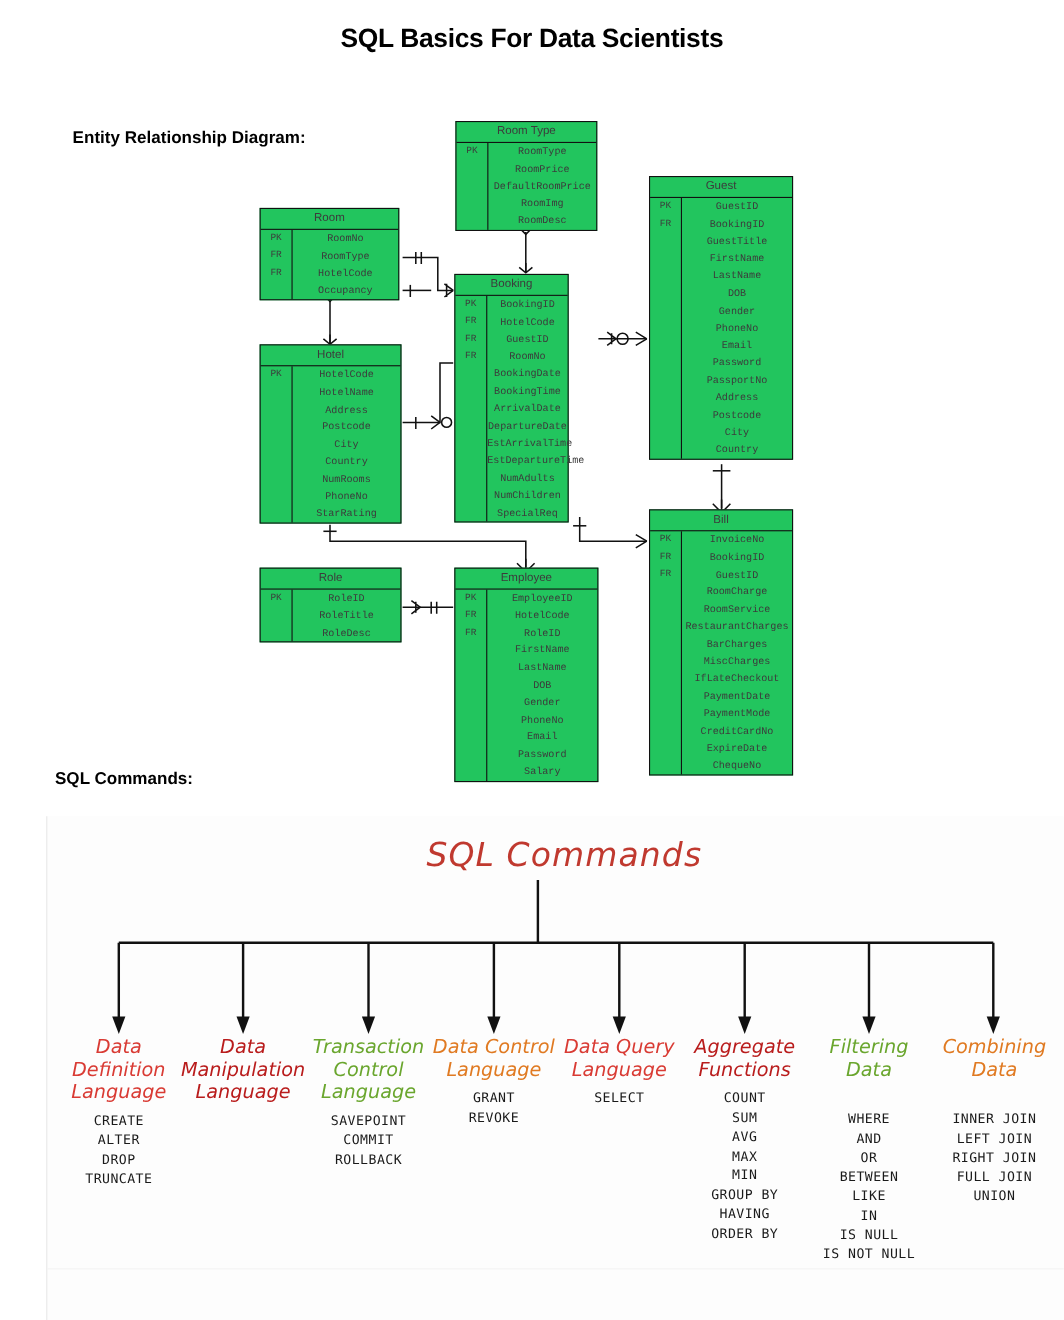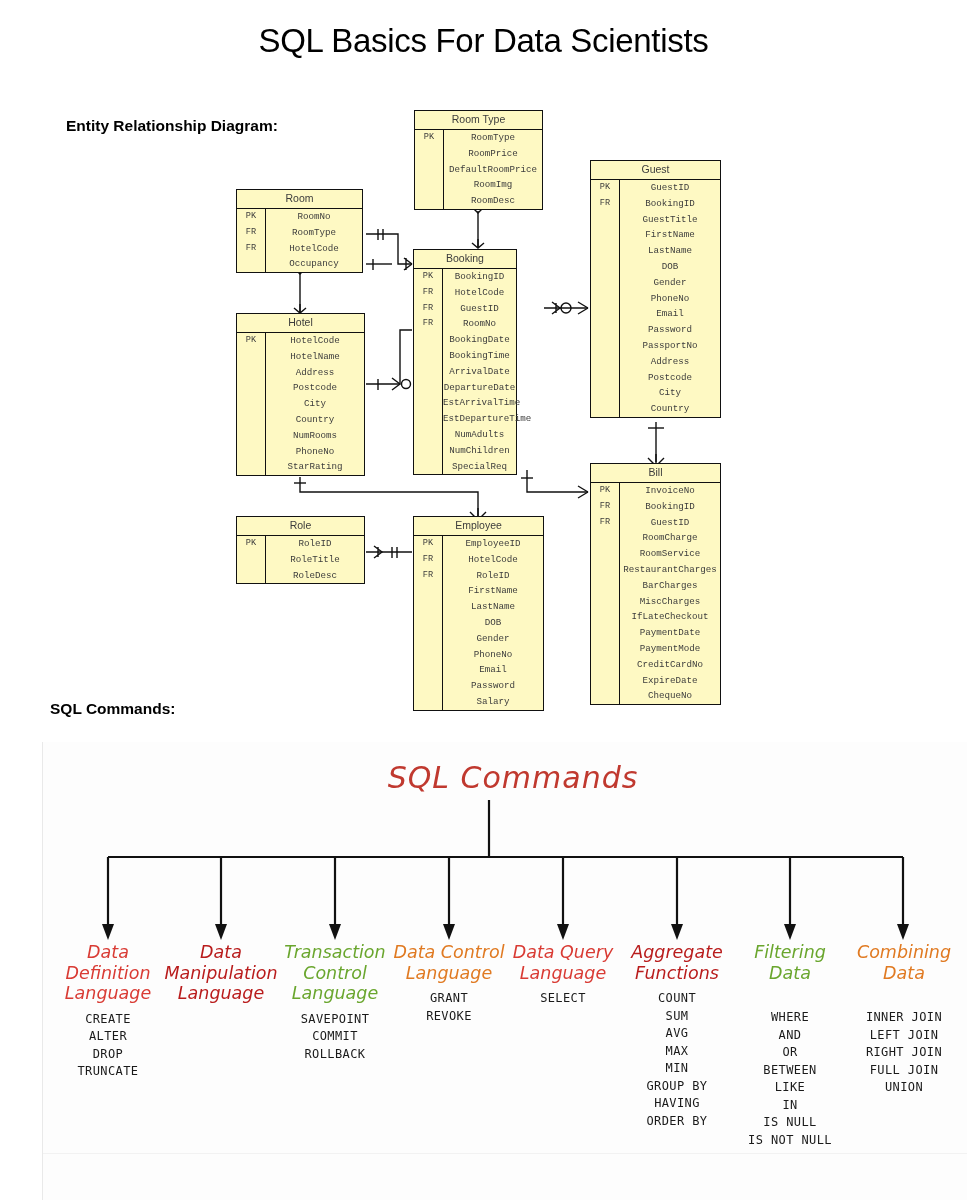--- a/index.html
+++ b/index.html
@@ -2,33 +2,33 @@
 <html><head>
 <meta charset="utf-8">
 <style>
   html,body{margin:0;padding:0;background:#fff;}
   body{
     width:967px;height:1200px;position:relative;overflow:hidden;
     font-family:"Liberation Sans", sans-serif;color:#000;
   }
   .page-title{
     position:absolute;top:22px;left:0;width:967px;text-align:center;
-    font-size:33px;font-weight:normal;letter-spacing:-0.3px;
+    font-size:24px;font-weight:bold;letter-spacing:-0.3px;
     font-family:"Liberation Sans", sans-serif;
   }
   .section-label{
     position:absolute;font-size:15.5px;font-weight:bold;
     font-family:"Liberation Sans", sans-serif;
   }
   #erd-label{left:42px;top:117px;margin-left:24px;}
   #sql-label{left:50px;top:700px;}
 
   
   #erd{position:absolute;left:0;top:0;width:967px;height:730px;}
-  .ent{position:absolute;border:1.4px solid #111;background:#fef9c3;box-sizing:border-box;}
+  .ent{position:absolute;border:1.4px solid #111;background:#22c55e;box-sizing:border-box;}
   .ent .ent-title{
     text-align:center;font-size:10.5px;padding:3px 0 4px;
     border-bottom:1.4px solid #111;color:#3c3c3c;
     font-family:"Liberation Sans", sans-serif;line-height:11px;
   }
   .ent .ent-body{position:relative;font-family:Liberation Mono, monospace;}
   .ent .keycol{
     position:absolute;left:0;top:0;bottom:0;width:29px;
     border-right:1.4px solid #111;box-sizing:border-box;
   }

